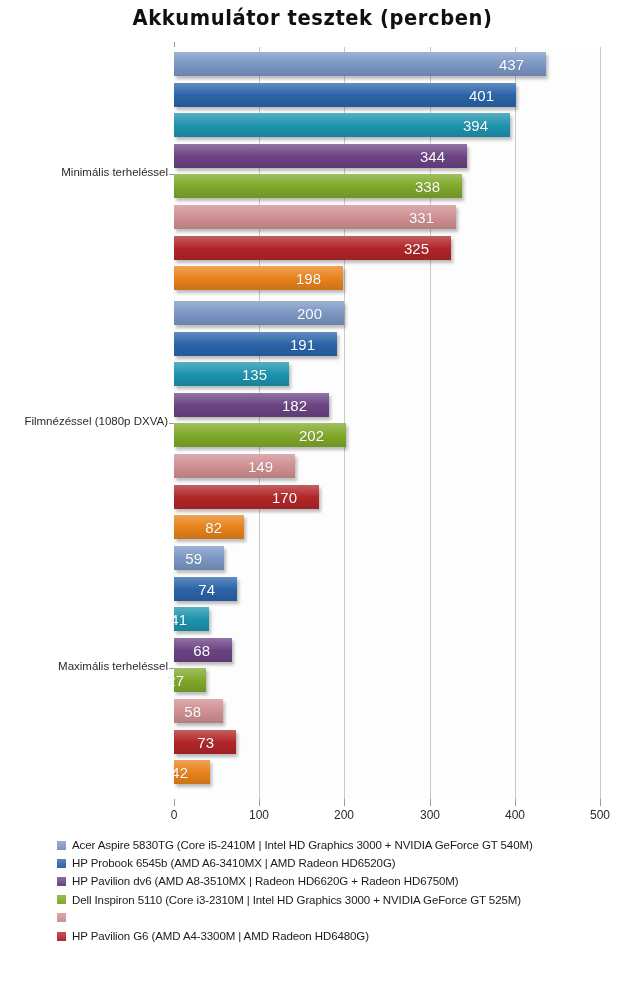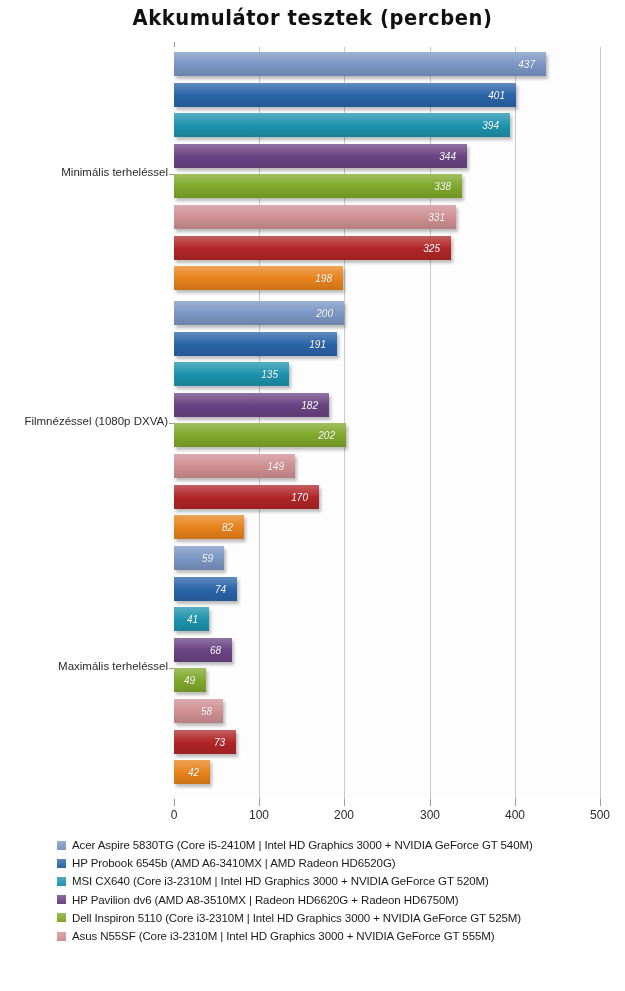--- a/index.html
+++ b/index.html
@@ -57,29 +57,28 @@
     height: 24px;
   }
   .bar {
     position: absolute;
     left: 0; top: 0;
     height: 24px;
     box-shadow: 2px 3px 3px rgba(0,0,0,0.26);
   }
   .bar-value {
     position: absolute;
-    right: 11px;
+    right: 22px;
     top: 50%;
     transform: translateY(-50%);
-    font-size: 10px;
+    font-size: 15px;
     color: #ffffff;
     font-family: "Liberation Sans", sans-serif;
     white-space: nowrap;
     text-shadow: 0 0 1px rgba(0,0,0,0.25);
-    font-style: italic;
   }
   #cat-labels-wrap {
     position: absolute;
     left: 0; top: 0;
     width: 625px; height: 991px;
     pointer-events: none;
   }
   .cat-label-pos {
     position: absolute;
     left: 0;
@@ -249,21 +248,21 @@
             <span class="bar-value">41</span>
           </div>
         </div>
         <div class="bar-row" style="top: 590.8px; width: 426px;">
           <div class="bar" title="HP Pavilion dv6 (AMD A8-3510MX | Radeon HD6620G + Radeon HD6750M)" style="width: 58px; background: linear-gradient(rgb(145, 116, 163) 0%, rgb(107, 67, 131) 52%, rgb(94, 59, 115) 100%);">
             <span class="bar-value">68</span>
           </div>
         </div>
         <div class="bar-row" style="top: 621.4px; width: 426px;">
           <div class="bar" title="Dell Inspiron 5110 (Core i3-2310M | Intel HD Graphics 3000 + NVIDIA GeForce GT 525M)" style="width: 32px; background: linear-gradient(rgb(160, 191, 97) 0%, rgb(127, 168, 42) 52%, rgb(112, 148, 37) 100%);">
-            <span class="bar-value">49</span>
+            <span class="bar-value">27</span>
           </div>
         </div>
         <div class="bar-row" style="top: 652px; width: 426px;">
           <div class="bar" title="Asus N55SF (Core i3-2310M | Intel HD Graphics 3000 + NVIDIA GeForce GT 555M)" style="width: 49px; background: linear-gradient(rgb(219, 172, 174) 0%, rgb(207, 143, 146) 52%, rgb(182, 126, 128) 100%);">
             <span class="bar-value">58</span>
           </div>
         </div>
         <div class="bar-row" style="top: 682.6px; width: 426px;">
           <div class="bar" title="HP Pavilion G6 (AMD A4-3300M | AMD Radeon HD6480G)" style="width: 62px; background: linear-gradient(rgb(197, 94, 96) 0%, rgb(177, 37, 40) 52%, rgb(156, 33, 35) 100%);">
             <span class="bar-value">73</span>
@@ -303,30 +302,29 @@
   <div id="legend">
       <div class="legend-item">
         <span class="legend-swatch" style="background: linear-gradient(rgb(152, 173, 209), rgb(123, 150, 196));"></span>
         <span class="legend-text">Acer Aspire 5830TG (Core i5-2410M | Intel HD Graphics 3000 + NVIDIA GeForce GT 540M)</span>
       </div>
       <div class="legend-item">
         <span class="legend-swatch" style="background: linear-gradient(rgb(89, 134, 187), rgb(42, 100, 168));"></span>
         <span class="legend-text">HP Probook 6545b (AMD A6-3410MX | AMD Radeon HD6520G)</span>
       </div>
       <div class="legend-item">
-        <span class="legend-swatch" style="background: linear-gradient(rgb(79, 171, 191), rgb(29, 147, 173));"></span>
-        <span class="legend-text">MSI CX640 (Core i3-2310M | Intel HD Graphics 3000 + NVIDIA GeForce GT 520M)</span>
-      </div>
-      <div class="legend-item">
         <span class="legend-swatch" style="background: linear-gradient(rgb(140, 108, 158), rgb(107, 67, 131));"></span>
         <span class="legend-text">HP Pavilion dv6 (AMD A8-3510MX | Radeon HD6620G + Radeon HD6750M)</span>
       </div>
       <div class="legend-item">
         <span class="legend-swatch" style="background: linear-gradient(rgb(155, 187, 89), rgb(127, 168, 42));"></span>
         <span class="legend-text">Dell Inspiron 5110 (Core i3-2310M | Intel HD Graphics 3000 + NVIDIA GeForce GT 525M)</span>
       </div>
       <div class="legend-item">
         <span class="legend-swatch" style="background: linear-gradient(rgb(218, 168, 170), rgb(207, 143, 146));"></span>
-        <span class="legend-text">Asus N55SF (Core i3-2310M | Intel HD Graphics 3000 + NVIDIA GeForce GT 555M)</span>
+      </div>
+      <div class="legend-item">
+        <span class="legend-swatch" style="background: linear-gradient(rgb(194, 85, 87), rgb(177, 37, 40));"></span>
+        <span class="legend-text">HP Pavilion G6 (AMD A4-3300M | AMD Radeon HD6480G)</span>
       </div>
     </div>
 
 </div>
 
 </body></html>

